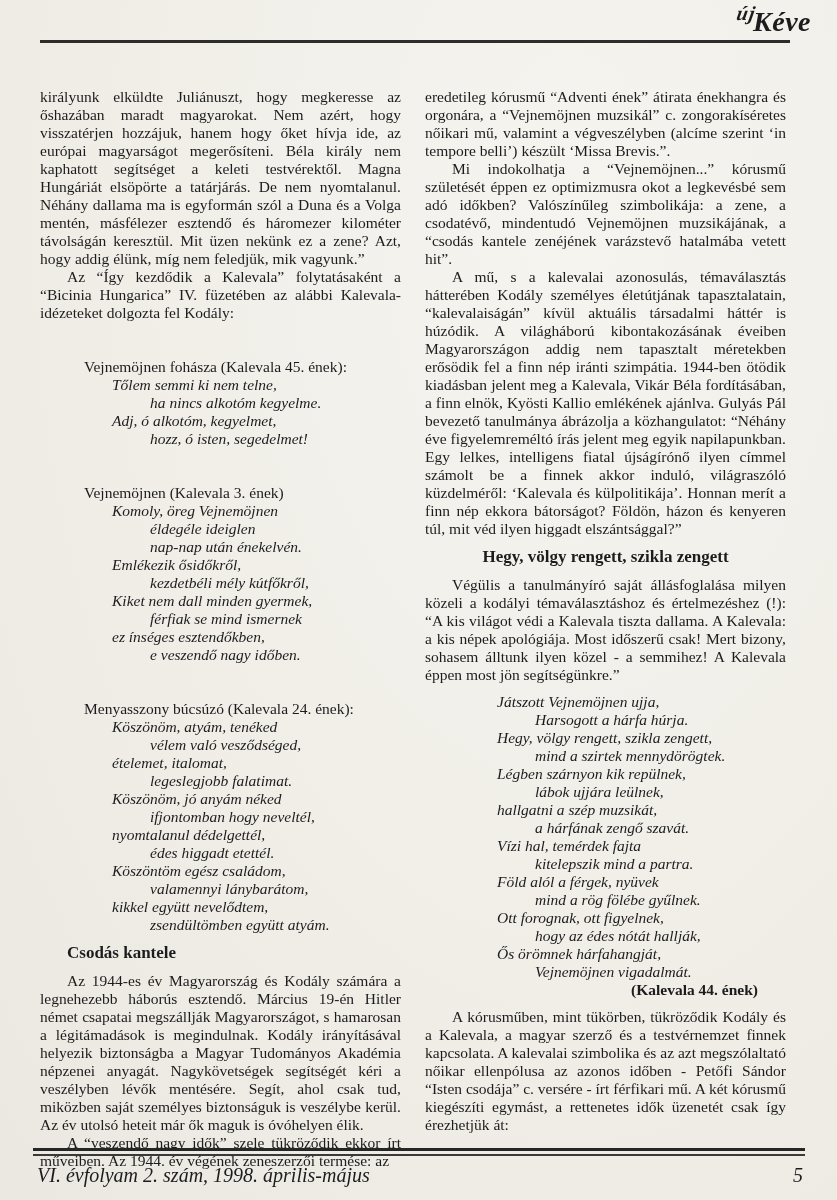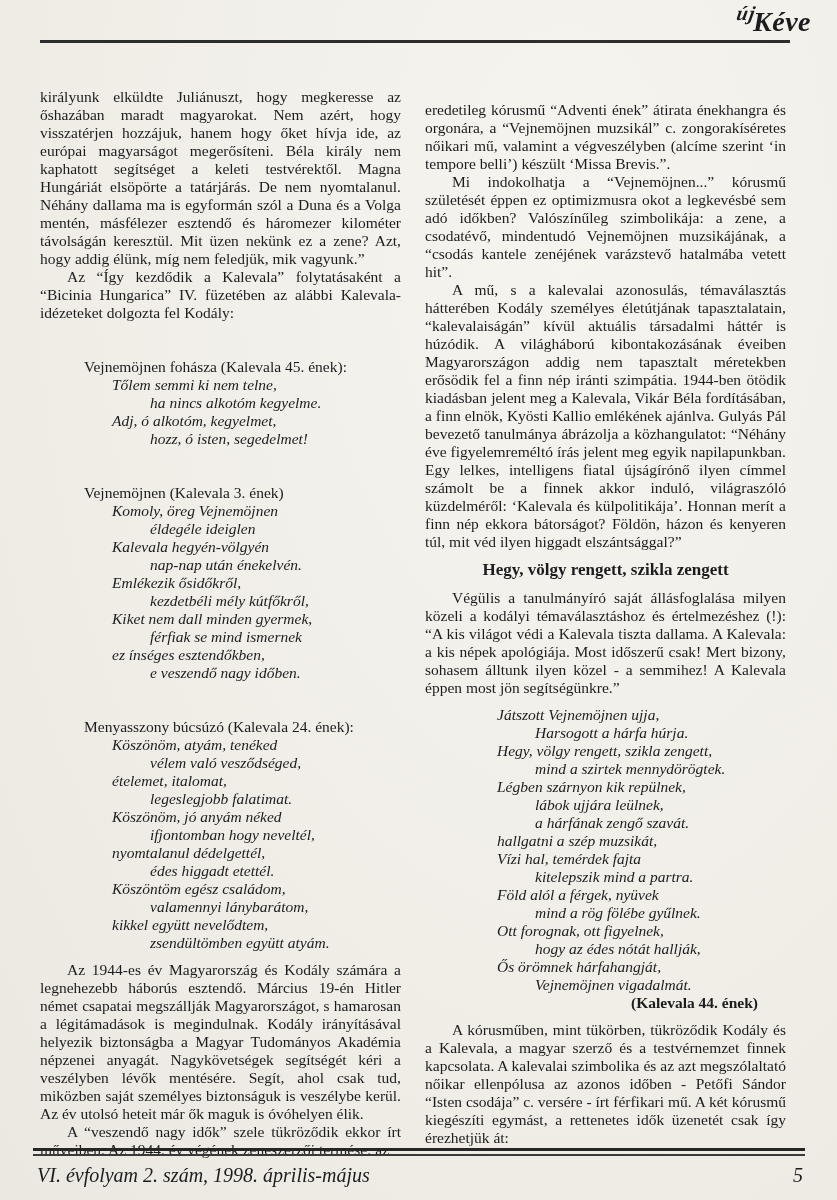--- a/index.html
+++ b/index.html
@@ -40,21 +40,21 @@
     font-weight: bold;
     font-style: italic;
     letter-spacing: 0.5px;
   }
 
   
   .columns {
     position: absolute;
     top: 88px; left: 40px; right: 40px;
     display: flex;
-    align-items: center;
+    align-items: flex-start;
   }
   .col { width: 361px; flex: 0 0 361px; }
   .divider {
     width: 1px;
     background: #83837c;
     margin: 2px 15px 4px 8px;
     flex: 0 0 1px;
   }
 
   .para {
@@ -131,21 +131,20 @@
           <div class="verse-title">Vejnemöjnen fohásza (Kalevala 45. ének):</div>
           <div class="verse-line">Tőlem semmi ki nem telne,</div>
           <div class="verse-line deep">ha nincs alkotóm kegyelme.</div>
           <div class="verse-line">Adj, ó alkotóm, kegyelmet,</div>
           <div class="verse-line deep">hozz, ó isten, segedelmet!</div>
         </div>
         <div class="verse">
           <div class="verse-title">Vejnemöjnen (Kalevala 3. ének)</div>
           <div class="verse-line">Komoly, öreg Vejnemöjnen</div>
           <div class="verse-line deep">éldegéle ideiglen</div>
-          <div class="verse-line">Kalevala hegyén-völgyén</div>
           <div class="verse-line deep">nap-nap után énekelvén.</div>
           <div class="verse-line">Emlékezik ősidőkről,</div>
           <div class="verse-line deep">kezdetbéli mély kútfőkről,</div>
           <div class="verse-line">Kiket nem dall minden gyermek,</div>
           <div class="verse-line deep">férfiak se mind ismernek</div>
           <div class="verse-line">ez ínséges esztendőkben,</div>
           <div class="verse-line deep">e veszendő nagy időben.</div>
         </div>
         <div class="verse">
           <div class="verse-title">Menyasszony búcsúzó (Kalevala 24. ének):</div>
@@ -155,39 +154,40 @@
           <div class="verse-line deep">legeslegjobb falatimat.</div>
           <div class="verse-line">Köszönöm, jó anyám néked</div>
           <div class="verse-line deep">ifjontomban hogy neveltél,</div>
           <div class="verse-line">nyomtalanul dédelgettél,</div>
           <div class="verse-line deep">édes higgadt etettél.</div>
           <div class="verse-line">Köszöntöm egész családom,</div>
           <div class="verse-line deep">valamennyi lánybarátom,</div>
           <div class="verse-line">kikkel együtt nevelődtem,</div>
           <div class="verse-line deep">zsendültömben együtt atyám.</div>
         </div>
+        <h3 class="heading left">Csodás kantele</h3>
         <p class="para indent">Az 1944-es év Magyarország és Kodály számára a legnehezebb háborús esztendő. Március 19-én Hitler német csapatai megszállják Magyarországot, s hamarosan a légitámadások is megindulnak. Kodály irányításával helyezik biztonságba a Magyar Tudományos Akadémia népzenei anyagát. Nagykövetségek segítségét kéri a veszélyben lévők mentésére. Segít, ahol csak tud, miközben saját személyes biztonságuk is veszélybe kerül. Az év utolsó heteit már ők maguk is óvóhelyen élik.</p>
         <p class="para indent">A “veszendő nagy idők” szele tükröződik ekkor írt műveiben. Az 1944. év végének zeneszerzői termése: az</p>
       </section>
     <div class="divider"></div>
     <section class="col" id="col-right">
         <p class="para">eredetileg kórusmű “Adventi ének” átirata énekhangra és orgonára, a “Vejnemöjnen muzsikál” c. zongorakíséretes nőikari mű, valamint a végveszélyben (alcíme szerint ‘in tempore belli’) készült ‘Missa Brevis.”.</p>
         <p class="para indent">Mi indokolhatja a “Vejnemöjnen...” kórusmű születését éppen ez optimizmusra okot a legkevésbé sem adó időkben? Valószínűleg szimbolikája: a zene, a csodatévő, mindentudó Vejnemöjnen muzsikájának, a “csodás kantele zenéjének varázstevő hatalmába vetett hit”.</p>
         <p class="para indent">A mű, s a kalevalai azonosulás, témaválasztás hátterében Kodály személyes életútjának tapasztalatain, “kalevalaiságán” kívül aktuális társadalmi háttér is húzódik. A világháború kibontakozásának éveiben Magyarországon addig nem tapasztalt méretekben erősödik fel a finn nép iránti szimpátia. 1944-ben ötödik kiadásban jelent meg a Kalevala, Vikár Béla fordításában, a finn elnök, Kyösti Kallio emlékének ajánlva. Gulyás Pál bevezető tanulmánya ábrázolja a közhangulatot: “Néhány éve figyelemreméltó írás jelent meg egyik napilapunkban. Egy lelkes, intelligens fiatal újságírónő ilyen címmel számolt be a finnek akkor induló, világraszóló küzdelméről: ‘Kalevala és külpolitikája’. Honnan merít a finn nép ekkora bátorságot? Földön, házon és kenyeren túl, mit véd ilyen higgadt elszántsággal?”</p>
         <h3 class="heading center">Hegy, völgy rengett, szikla zengett</h3>
         <p class="para indent">Végülis a tanulmányíró saját állásfoglalása milyen közeli a kodályi témaválasztáshoz és értelmezéshez (!): “A kis világot védi a Kalevala tiszta dallama. A Kalevala: a kis népek apológiája. Most időszerű csak! Mert bizony, sohasem álltunk ilyen közel - a semmihez! A Kalevala éppen most jön segítségünkre.”</p>
         <div class="verse">
           <div class="verse-line">Játszott Vejnemöjnen ujja,</div>
           <div class="verse-line deep">Harsogott a hárfa húrja.</div>
           <div class="verse-line">Hegy, völgy rengett, szikla zengett,</div>
           <div class="verse-line deep">mind a szirtek mennydörögtek.</div>
           <div class="verse-line">Légben szárnyon kik repülnek,</div>
           <div class="verse-line deep">lábok ujjára leülnek,</div>
+          <div class="verse-line">hallgatni a szép muzsikát,</div>
           <div class="verse-line deep">a hárfának zengő szavát.</div>
-          <div class="verse-line">hallgatni a szép muzsikát,</div>
           <div class="verse-line">Vízi hal, temérdek fajta</div>
           <div class="verse-line deep">kitelepszik mind a partra.</div>
           <div class="verse-line">Föld alól a férgek, nyüvek</div>
           <div class="verse-line deep">mind a rög fölébe gyűlnek.</div>
           <div class="verse-line">Ott forognak, ott figyelnek,</div>
           <div class="verse-line deep">hogy az édes nótát hallják,</div>
           <div class="verse-line">Ős örömnek hárfahangját,</div>
           <div class="verse-line deep">Vejnemöjnen vigadalmát.</div>
           <div class="verse-attribution">(Kalevala 44. ének)</div>
         </div>

